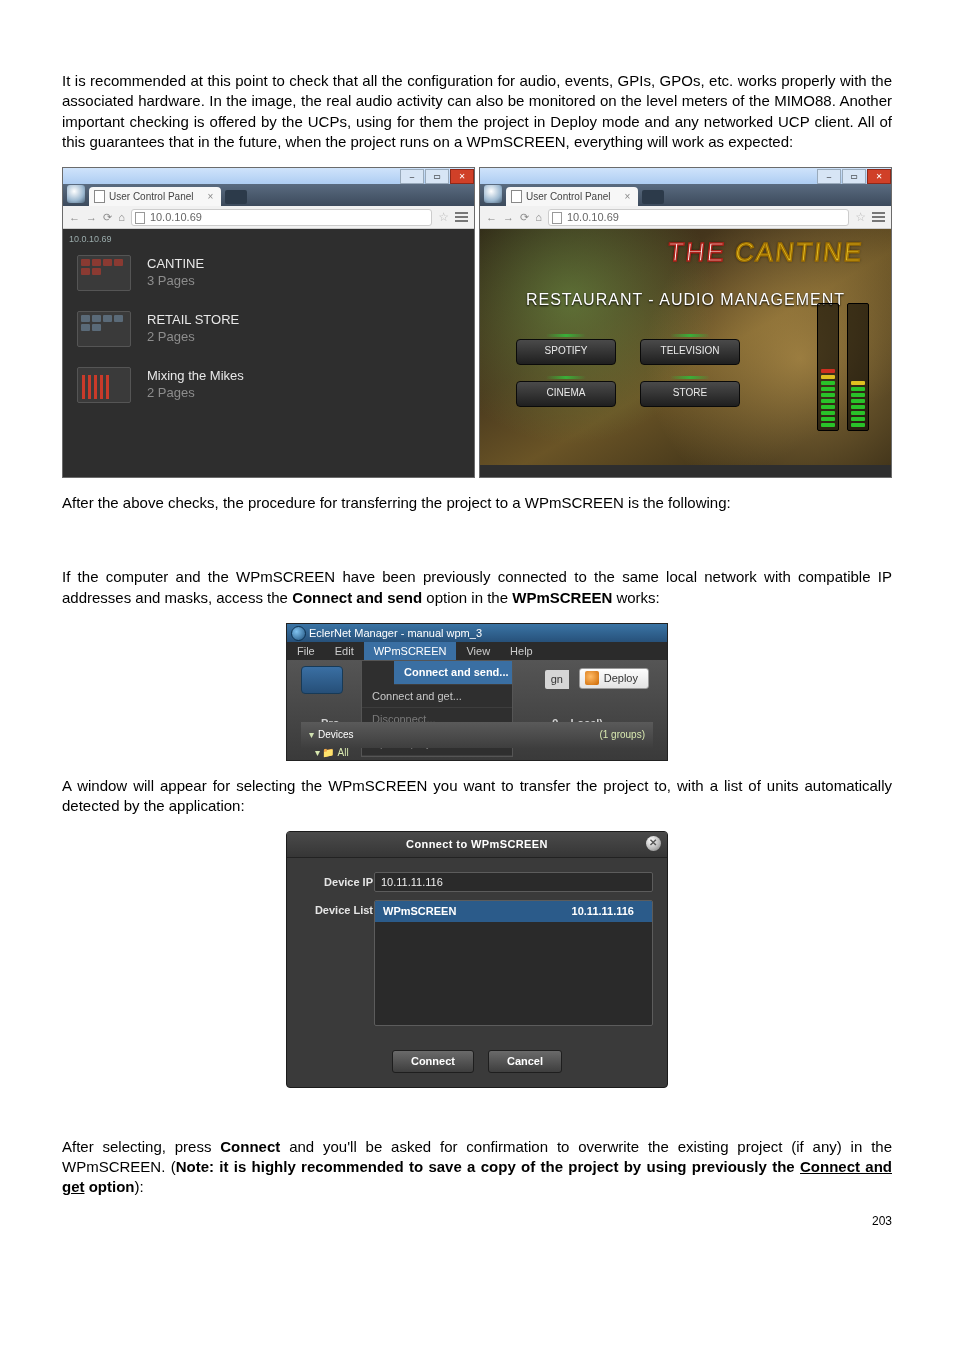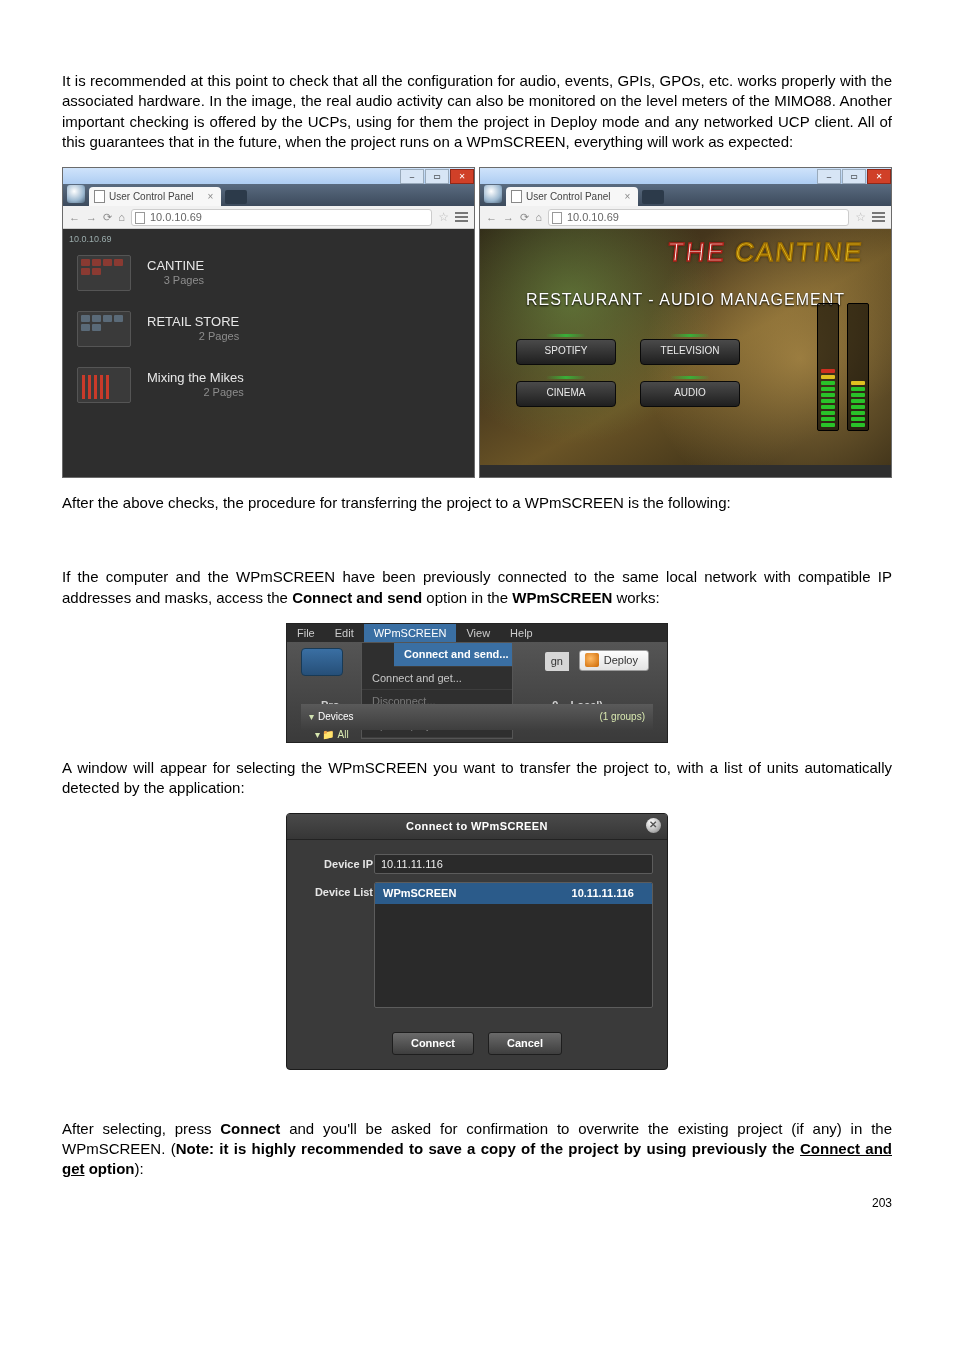--- a/index.html
+++ b/index.html
@@ -105,21 +105,21 @@
     background: #3a3a3a;
     flex-shrink: 0;
     display:flex; flex-wrap:wrap; gap:2px; padding:3px; box-sizing:border-box;
     align-content: flex-start;
   }
   .thumb.red .pad { background:#8a3a32; }
   .thumb .pad { width:9px; height:7px; border-radius:1px; background:#5a6a78; }
   .thumb.mix .bar { width:3px; height:24px; background:#c93a2a; margin-top:4px; }
   .thumb.mix { gap:3px; padding:3px 4px; }
   .ucp-name { font-size: 13px; color:#e8e8e8; line-height:1.1; }
-  .ucp-pages { font-size: 11px; color:#8d8d8d;text-align:right; }
+  .ucp-pages { font-size: 13px; color:#8d8d8d; }
 
   .panelB-body {
     min-height: 236px;
     background:
       radial-gradient(circle at 22% 30%, rgba(120,170,80,0.5), transparent 40%),
       radial-gradient(circle at 78% 55%, rgba(210,170,90,0.55), transparent 45%),
       linear-gradient(150deg, #2b2013, #4a3a1e 35%, #6a5426 55%, #3b2f17 85%);
     position: relative;
   }
   .cantine-logo {
@@ -365,21 +365,21 @@
     </div>
     <div class="panelB-body">
       <div class="cantine-logo">
         <span>THE </span><span class="y">CANTINE</span>
       </div>
       <div class="subhead">RESTAURANT - AUDIO MANAGEMENT</div>
       <div class="btn-grid">
         <div class="ecl-btn">SPOTIFY</div>
         <div class="ecl-btn">TELEVISION</div>
         <div class="ecl-btn">CINEMA</div>
-        <div class="ecl-btn">AUDIO</div>
+        <div class="ecl-btn">STORE</div>
       </div>
       <div class="meters">
         <div class="meter">
           <div class="seg r"></div>
             <div class="seg y"></div>
             <div class="seg g"></div>
             <div class="seg g"></div>
             <div class="seg g"></div>
             <div class="seg g"></div>
             <div class="seg g"></div>
@@ -403,20 +403,24 @@
 </div>
 
 <p class="just">After the above checks, the procedure for transferring the project to a WPmSCREEN is the following:</p>
 <div class="spacer"></div>
 
 <p class="just">
   <span>If the computer and the WPmSCREEN have been previously connected to the same local network with compatible IP addresses and masks, access the </span><span class="bold">Connect and send</span><span> option in the </span><span class="bold">WPmSCREEN</span><span> works:</span>
 </p>
 
 <div class="menu-shot">
+  <div class="ms-title">
+    <span class="dot"></span>
+    <span>EclerNet Manager - manual wpm_3</span>
+  </div>
   <div class="ms-menubar">
     <div class="mitem">File</div>
     <div class="mitem">Edit</div>
     <div class="mitem active">WPmSCREEN</div>
     <div class="mitem">View</div>
     <div class="mitem">Help</div>
   </div>
   <div class="ms-body">
     <div class="toolbar-icon"></div>
     <div class="gn">gn</div>

